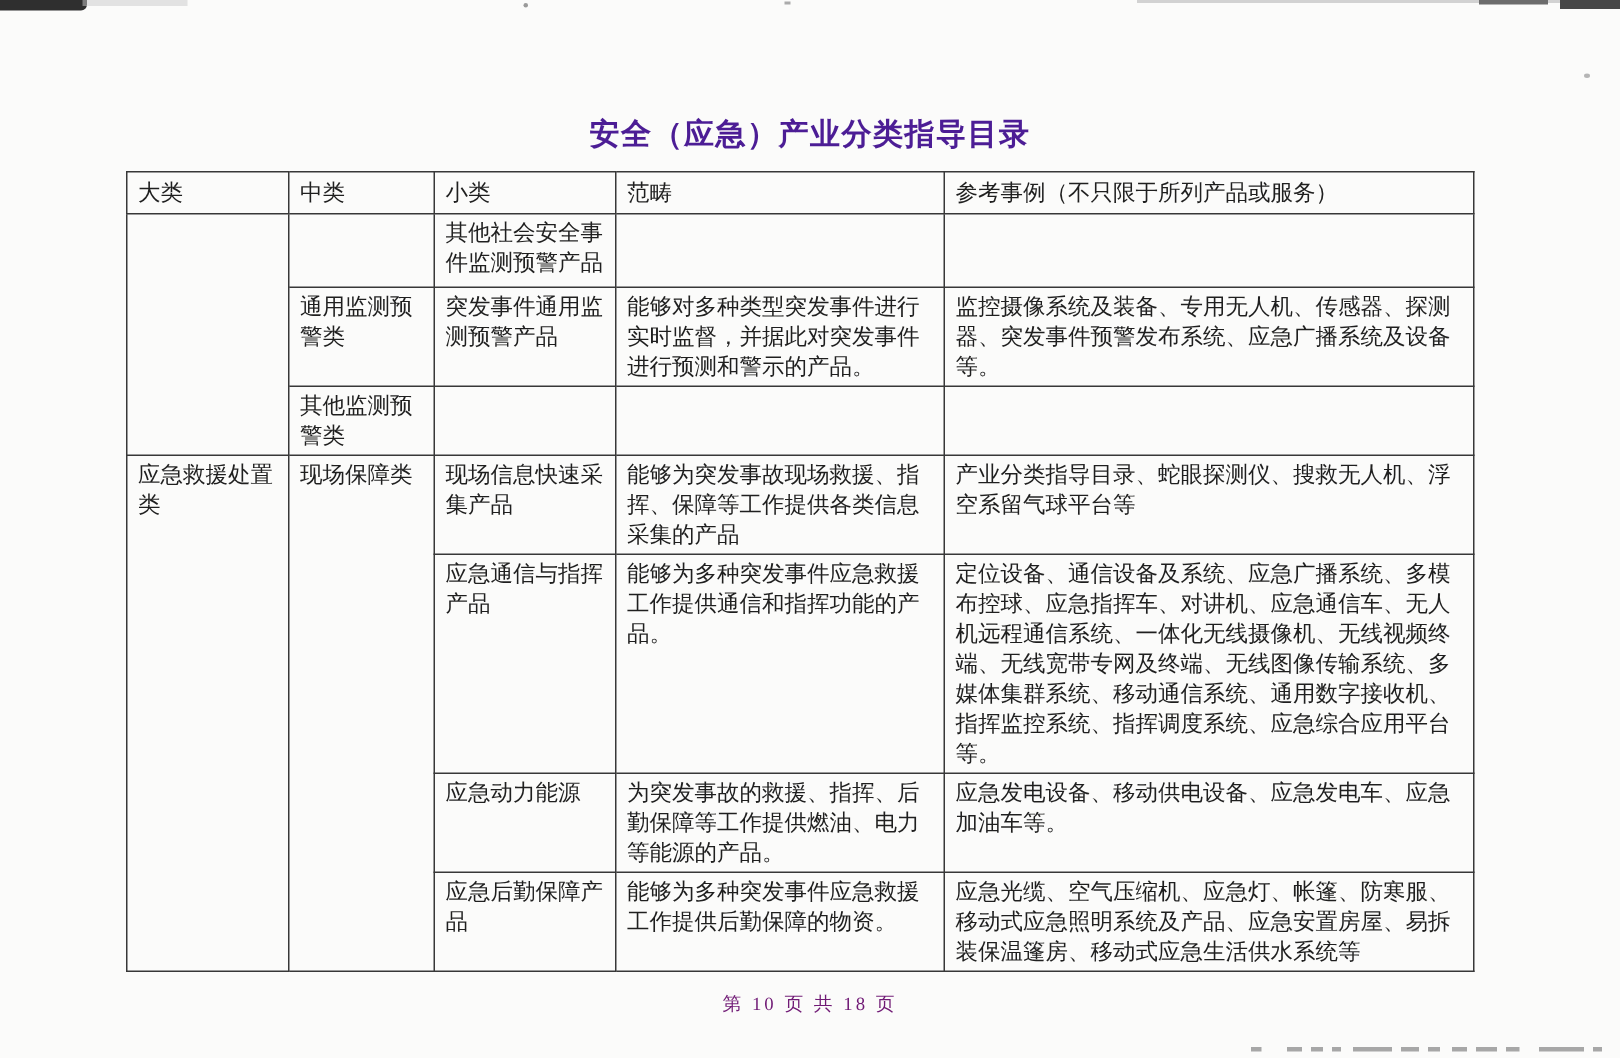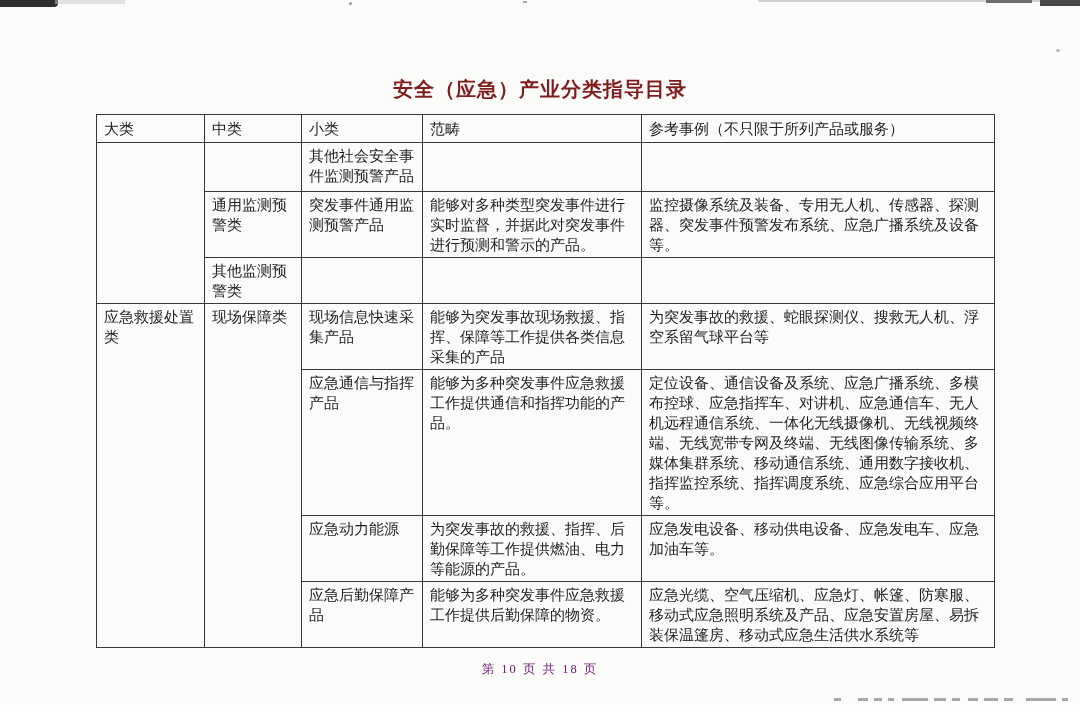--- a/index.html
+++ b/index.html
@@ -17,25 +17,25 @@
   }
   .page-title {
     position: absolute;
     top: 76px;
     left: 0;
     width: 100%;
     text-align: center;
     font-size: 20px;
     font-weight: bold;
     letter-spacing: 1px;
-    color: #7f1d1d;
+    color: #4c1d95;
   }
   table.doc-table {
     position: absolute;
-    left: 96px;
+    left: 84px;
     top: 114px;
     width: 898px;
     border-collapse: collapse;
     table-layout: fixed;
     background: transparent;
     padding-left: 20px;
   }
   table.doc-table td, table.doc-table th {
     border: 1.6px solid #383838;
     vertical-align: top;
@@ -164,21 +164,21 @@
       <td class="cjk-just"></td>
       <td class="cjk-just"></td>
       <td class="cjk-just"></td>
     </tr>
 
     <tr class="r4">
       <td rowspan="4" class="cjk-just">应急救援处置类</td>
       <td rowspan="4" class="cjk-just">现场保障类</td>
       <td class="cjk-just">现场信息快速采集产品</td>
       <td class="cjk-just">能够为突发事故现场救援、指挥、保障等工作提供各类信息采集的产品</td>
-      <td class="cjk-just">为突发事故的救援、蛇眼探测仪、搜救无人机、浮空系留气球平台等</td>
+      <td class="cjk-just">产业分类指导目录、蛇眼探测仪、搜救无人机、浮空系留气球平台等</td>
     </tr>
 
     <tr class="r5">
       <td class="cjk-just">应急通信与指挥产品</td>
       <td class="cjk-just">能够为多种突发事件应急救援工作提供通信和指挥功能的产品。</td>
       <td class="cjk-just">定位设备、通信设备及系统、应急广播系统、多模布控球、应急指挥车、对讲机、应急通信车、无人机远程通信系统、一体化无线摄像机、无线视频终端、无线宽带专网及终端、无线图像传输系统、多媒体集群系统、移动通信系统、通用数字接收机、指挥监控系统、指挥调度系统、应急综合应用平台等。</td>
     </tr>
 
     <tr class="r6">
       <td class="cjk-just">应急动力能源</td>

